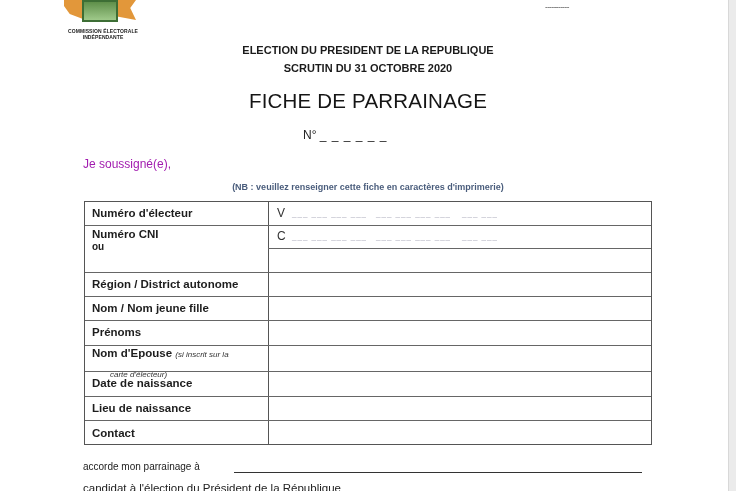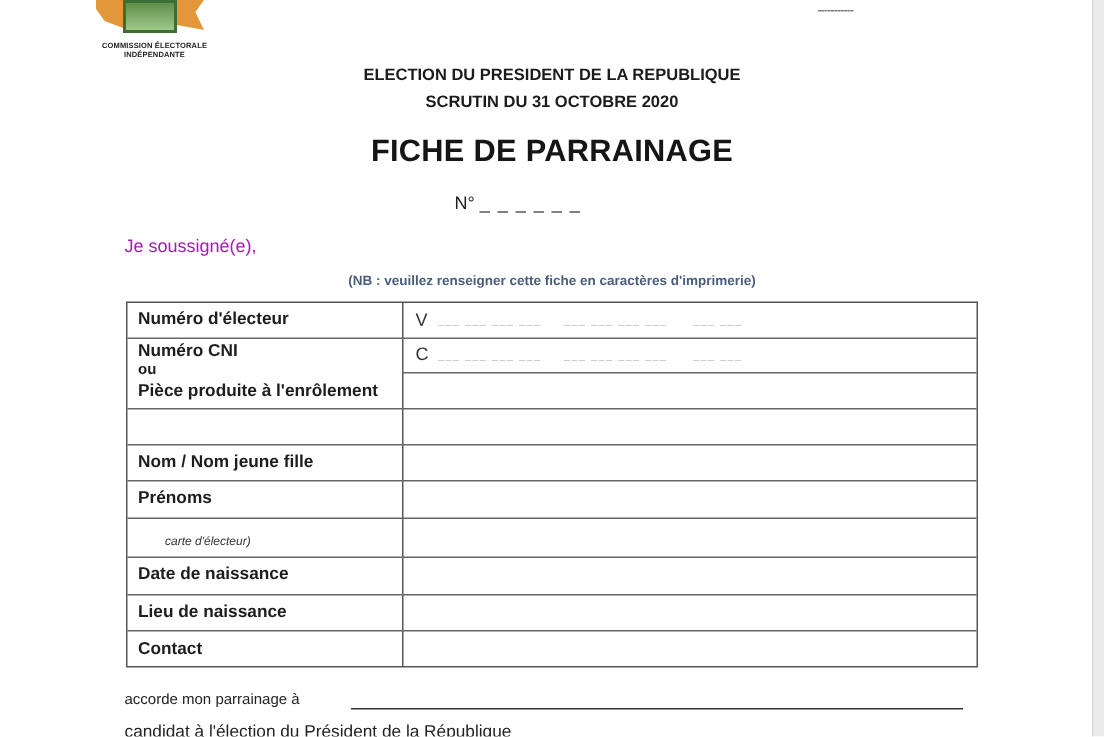--- a/index.html
+++ b/index.html
@@ -10,34 +10,34 @@
   }
   .abs { position:absolute; }
   .right-strip { left:728px; top:0; width:8px; height:491px; background:#ebebeb; border-left:1px solid #d8d8d8; }
   
   .logo { left:60px; top:0; width:80px; height:26px; }
   .logo .orange { position:absolute; left:4px; top:0; width:72px; height:20px; background:#e2973a; clip-path:polygon(0 0,100% 0,92% 40%,100% 100%,70% 80%,30% 100%,8% 70%,0 30%); }
   .logo .green { position:absolute; left:22px; top:0; width:36px; height:22px; background:linear-gradient(#5f8f4a,#9fc98a); border:2px solid #3d6e35; box-sizing:border-box; }
   .logo-text { left:58px; top:28px; width:90px; text-align:center; font-size:5px; font-weight:bold; line-height:6px; color:#222; letter-spacing:0.1px; }
   .top-dashes { left:545px; top:2px; font-size:8px; letter-spacing:-0.5px; color:#333; }
   .header-line { left:0; width:736px; text-align:center; font-size:11px; font-weight:bold; color:#1b1b1b; }
-  .title { left:0; top:89px; width:736px; text-align:center; font-size:20.5px; font-weight:bold; color:#151515; letter-spacing:0.2px; }
+  .title { left:0; top:89px; width:736px; text-align:center; font-size:20.5px; font-weight:normal; color:#151515; letter-spacing:0.2px; }
   .numero { left:303px; top:128px; font-size:12px; color:#222; }
   .numero .blank { letter-spacing:1px; }
   .soussigne { left:83px; top:157px; font-size:12px; color:#a21caf; }
   .nb { left:0; width:736px; top:182px; text-align:center; font-size:9px; font-weight:bold; color:#4a5d7c; }
   .tbl { left:84px; top:201px; width:568px; height:244px; border:1.5px solid #555; box-sizing:border-box; }
   .vline { position:absolute; left:183px; top:0; width:1px; height:100%; background:#555; }
   .hline { position:absolute; left:0; width:100%; height:1px; background:#666; }
   .hline.rightonly { left:183px; width:calc(100% - 183px); }
   .lbl { position:absolute; left:7px; font-size:11.5px; font-weight:bold; color:#1d1d1d; white-space:nowrap; }
   .lbl .note { font-size:8px; font-weight:normal; font-style:italic; color:#333; }
   .note2 { position:absolute; left:5px; font-size:8px; font-style:italic; color:#333; white-space:nowrap; }
   .prefix { position:absolute; left:192px; font-size:12px; color:#333; }
-  .dashgroup { position:absolute; font-size:8px; color:#a8a8b8; letter-spacing:1px;font-family:Liberation Serif, serif; }
+  .dashgroup { position:absolute; font-size:8px; color:#a8a8b8; letter-spacing:1px; }
   .accorde { left:83px; top:461px; font-size:10px; color:#222; }
   .accorde-line { left:234px; top:472px; width:408px; height:1px; background:#333; }
   .candidat { left:83px; top:482px; font-size:11.5px; color:#222; }
 </style>
 </head>
 <body>
 
 <div class="abs right-strip"></div>
 
 <div class="abs logo">
@@ -76,38 +76,42 @@
   <div class="lbl" style="top:5px;">Numéro d'électeur</div>
   <div class="prefix" style="top:4px;">V</div>
   <div style="position:absolute;left:184px;top:0;right:0;height:23px;">
     <span class="dashgroup" style="left:23px;top:7px;">___ ___ ___ ___</span>
     <span class="dashgroup" style="left:107px;top:7px;">___ ___ ___ ___</span>
     <span class="dashgroup" style="left:193px;top:7px;">___ ___</span>
   </div>
 
   <div class="lbl" style="top:26px;">Numéro CNI</div>
   <div class="lbl" style="top:39px;font-size:10px;">ou</div>
-  <div class="lbl" style="top:53px;">Pièce produite à l'enrôlement</div>
   <div class="prefix" style="top:27px;">C</div>
   <div style="position:absolute;left:184px;top:24px;right:0;height:22px;">
     <span class="dashgroup" style="left:23px;top:6px;">___ ___ ___ ___</span>
     <span class="dashgroup" style="left:107px;top:6px;">___ ___ ___ ___</span>
     <span class="dashgroup" style="left:193px;top:6px;">___ ___</span>
   </div>
   <div style="position:absolute;left:184px;top:47px;right:0;height:23px;"></div>
 
+  <div class="lbl" style="top:76px;">Région / District autonome</div>
   <div style="position:absolute;left:184px;top:71px;right:0;height:23px;"></div>
 
   <div class="lbl" style="top:100px;">Nom / Nom jeune fille</div>
   <div style="position:absolute;left:184px;top:95px;right:0;height:23px;"></div>
 
   <div class="lbl" style="top:124px;">Prénoms</div>
   <div style="position:absolute;left:184px;top:119px;right:0;height:24px;"></div>
 
-  <div class="note2" style="top:154px;padding-left:20px;">carte d'électeur)</div>
+  <div class="lbl" style="top:145px;">
+    <span>Nom d'Epouse</span>
+    <span class="note">(si inscrit sur la</span>
+  </div>
+  <div class="note2" style="top:168px;padding-left:20px;">carte d'électeur)</div>
   <div style="position:absolute;left:184px;top:144px;right:0;height:25px;"></div>
 
   <div class="lbl" style="top:175px;">Date de naissance</div>
   <div style="position:absolute;left:184px;top:170px;right:0;height:24px;"></div>
 
   <div class="lbl" style="top:200px;">Lieu de naissance</div>
   <div style="position:absolute;left:184px;top:195px;right:0;height:23px;"></div>
 
   <div class="lbl" style="top:225px;">Contact</div>
   <div style="position:absolute;left:184px;top:219px;right:0;height:23px;"></div>

